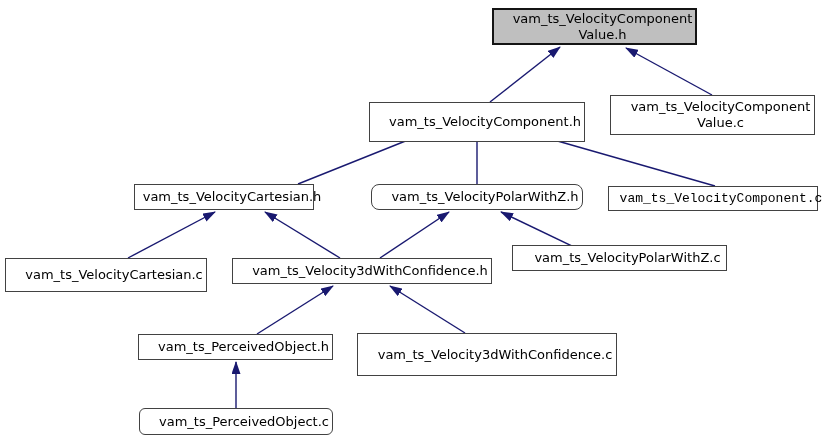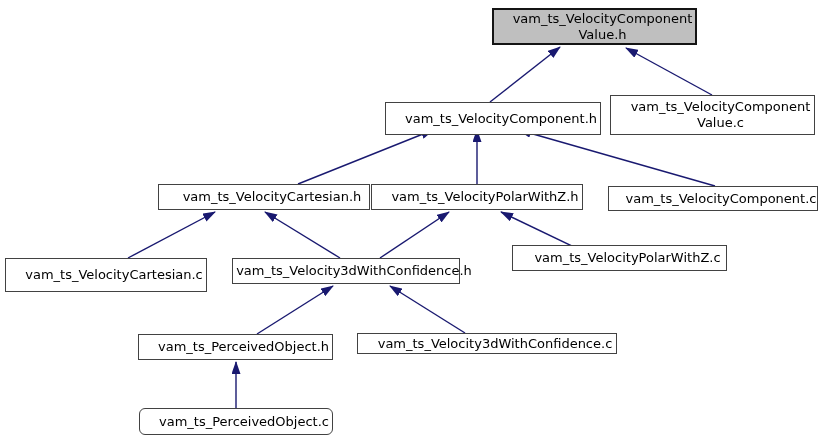--- a/index.html
+++ b/index.html
@@ -63,48 +63,48 @@
         <line x1="257" y1="334" x2="333" y2="286" stroke="#191970" stroke-width="1.4" marker-end="url(#arrowhead)"></line>
         <line x1="465" y1="333" x2="390" y2="286" stroke="#191970" stroke-width="1.4" marker-end="url(#arrowhead)"></line>
         <line x1="236" y1="408" x2="236" y2="362" stroke="#191970" stroke-width="1.4" marker-end="url(#arrowhead)"></line>
       </g>
   </svg>
   <div id="nodes">
       <div class="node current" style="left: 492px; top: 8px; width: 205px; height: 37px;">
         <span>vam_ts_VelocityComponent</span>
         <span>Value.h</span>
       </div>
-      <div class="node" style="left: 385px; top: 102px; width: 216px; height: 33px;">
+      <div class="node" style="left: 369px; top: 102px; width: 216px; height: 40px;">
         <span>vam_ts_VelocityComponent.h</span>
       </div>
       <div class="node" style="left: 610px; top: 95px; width: 205px; height: 40px;">
         <span>vam_ts_VelocityComponent</span>
         <span>Value.c</span>
       </div>
-      <div class="node" style="left: 158px; top: 184px; width: 212px; height: 26px;">
+      <div class="node" style="left: 134px; top: 184px; width: 180px; height: 26px;">
         <span>vam_ts_VelocityCartesian.h</span>
       </div>
-      <div class="node" style="left: 371px; top: 184px; width: 212px; height: 26px;">
+      <div class="node" style="left: 371px; top: 184px; width: 212px; height: 26px; border-radius: 8px;">
         <span>vam_ts_VelocityPolarWithZ.h</span>
       </div>
-      <div class="node" style="left: 608px; top: 186px; width: 210px; height: 25px;">
+      <div class="node" style="left: 608px; top: 186px; width: 210px; height: 25px; font-family: Liberation Mono, monospace;">
         <span>vam_ts_VelocityComponent.c</span>
       </div>
       <div class="node" style="left: 5px; top: 258px; width: 202px; height: 34px;">
         <span>vam_ts_VelocityCartesian.c</span>
       </div>
-      <div class="node" style="left: 232px; top: 258px; width: 228px; height: 26px;">
+      <div class="node" style="left: 232px; top: 258px; width: 260px; height: 26px;">
         <span>vam_ts_Velocity3dWithConfidence.h</span>
       </div>
       <div class="node" style="left: 512px; top: 245px; width: 215px; height: 26px;">
         <span>vam_ts_VelocityPolarWithZ.c</span>
       </div>
       <div class="node" style="left: 138px; top: 334px; width: 195px; height: 26px; text-align: right;">
         <span>vam_ts_PerceivedObject.h</span>
       </div>
-      <div class="node" style="left: 357px; top: 333px; width: 260px; height: 21px;">
+      <div class="node" style="left: 357px; top: 333px; width: 260px; height: 43px;">
         <span>vam_ts_Velocity3dWithConfidence.c</span>
       </div>
       <div class="node" style="left: 139px; top: 408px; width: 194px; height: 27px; border-radius: 6px;">
         <span>vam_ts_PerceivedObject.c</span>
       </div>
     </div>
 </div>
 
 </body></html>

